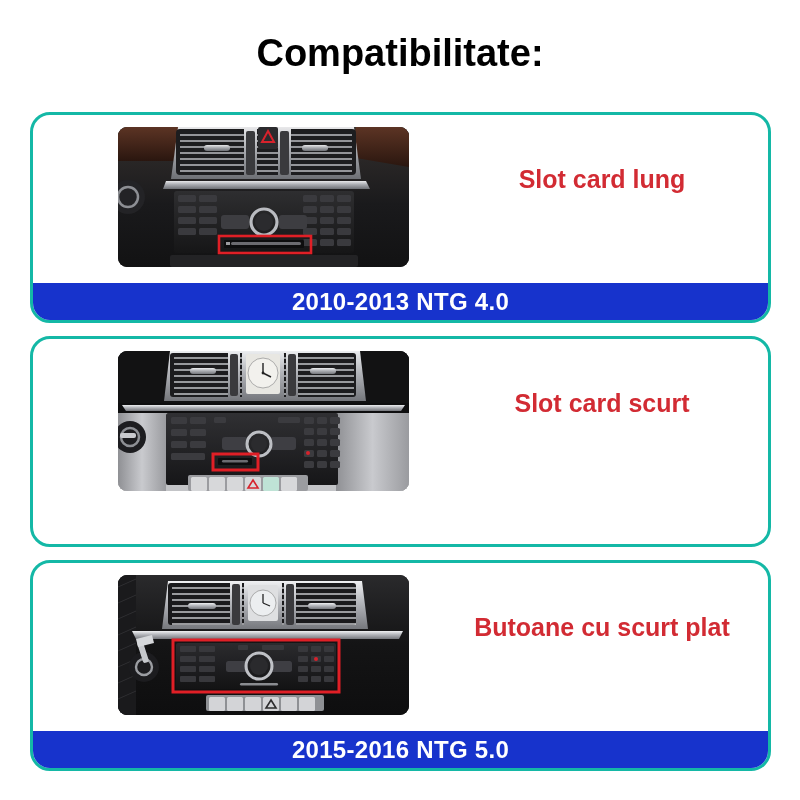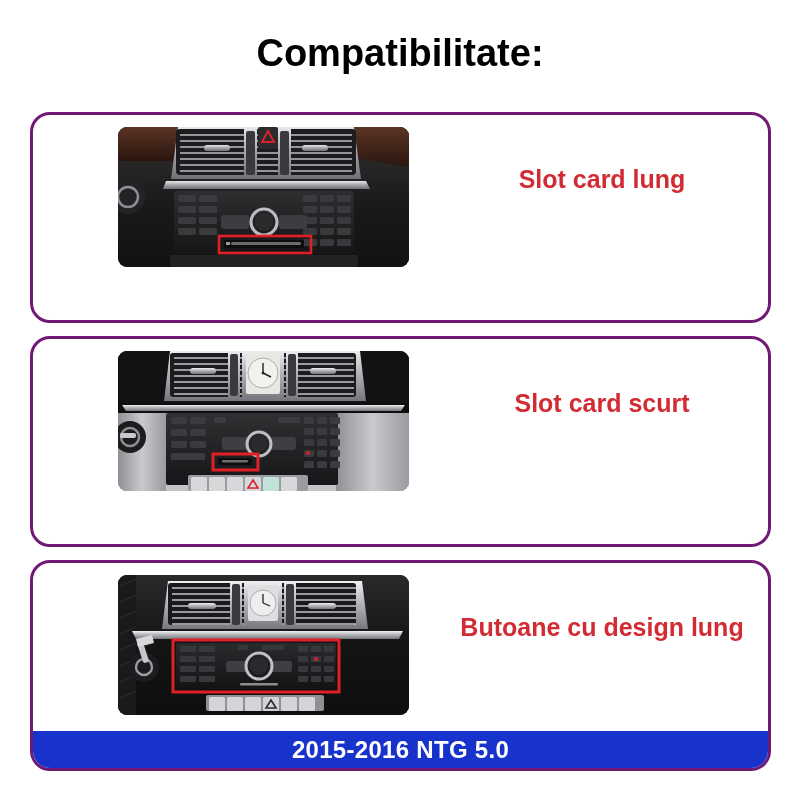--- a/index.html
+++ b/index.html
@@ -34,21 +34,21 @@
     top: 112px;
     left: 30px;
     width: 741px;
   }
 
   .panel {
     position: relative;
     box-sizing: border-box;
     width: 741px;
     height: 211px;
-    border: 3px solid #701a75;
+    border: 3px solid #14b8a6;
     border-radius: 20px;
     background: #ffffff;
     overflow: hidden;
     margin-bottom: 13px;
   }
 
   .panel-body {
     position: relative;
     height: 171px;
     display: flex;
@@ -207,20 +207,21 @@
             <rect x="52" y="128" width="188" height="12" rx="2" fill="#232325"></rect>
 
             <circle cx="10" cy="70" r="17" fill="#232326"></circle>
             <circle cx="10" cy="70" r="10" fill="none" stroke="#8d8f94" stroke-width="2.5"></circle>
           </svg>
         </div>
       </div>
 
       <div class="panel-caption">Slot card lung</div>
     </div>
+    <div class="panel-footer">2010-2013 NTG 4.0</div>
   </div>
 
   <div class="panel">
     <div class="panel-body">
 
       <div class="thumb">
         <div class="dash">
           <svg viewBox="0 0 291 140" preserveAspectRatio="none">
             <defs>
               <linearGradient id="chrome2" x1="0" y1="0" x2="0" y2="1">
@@ -459,18 +460,18 @@
             </g>
 
             <circle cx="26" cy="92" r="15" fill="#1c1c1f"></circle>
             <circle cx="26" cy="92" r="8" fill="none" stroke="#9b9da2" stroke-width="2.4"></circle>
             <rect x="22" y="66" width="6" height="22" rx="2" fill="#c6c8cc" transform="rotate(-18 25 77)"></rect>
             <polygon points="18,64 34,60 36,68 20,72" fill="#d6d8db"></polygon>
           </svg>
         </div>
       </div>
 
-      <div class="panel-caption">Butoane cu design lung</div>
+      <div class="panel-caption">Butoane cu scurt plat</div>
     </div>
     <div class="panel-footer">2015-2016 NTG 5.0</div>
   </div>
 
 </div>
 
 </body></html>

